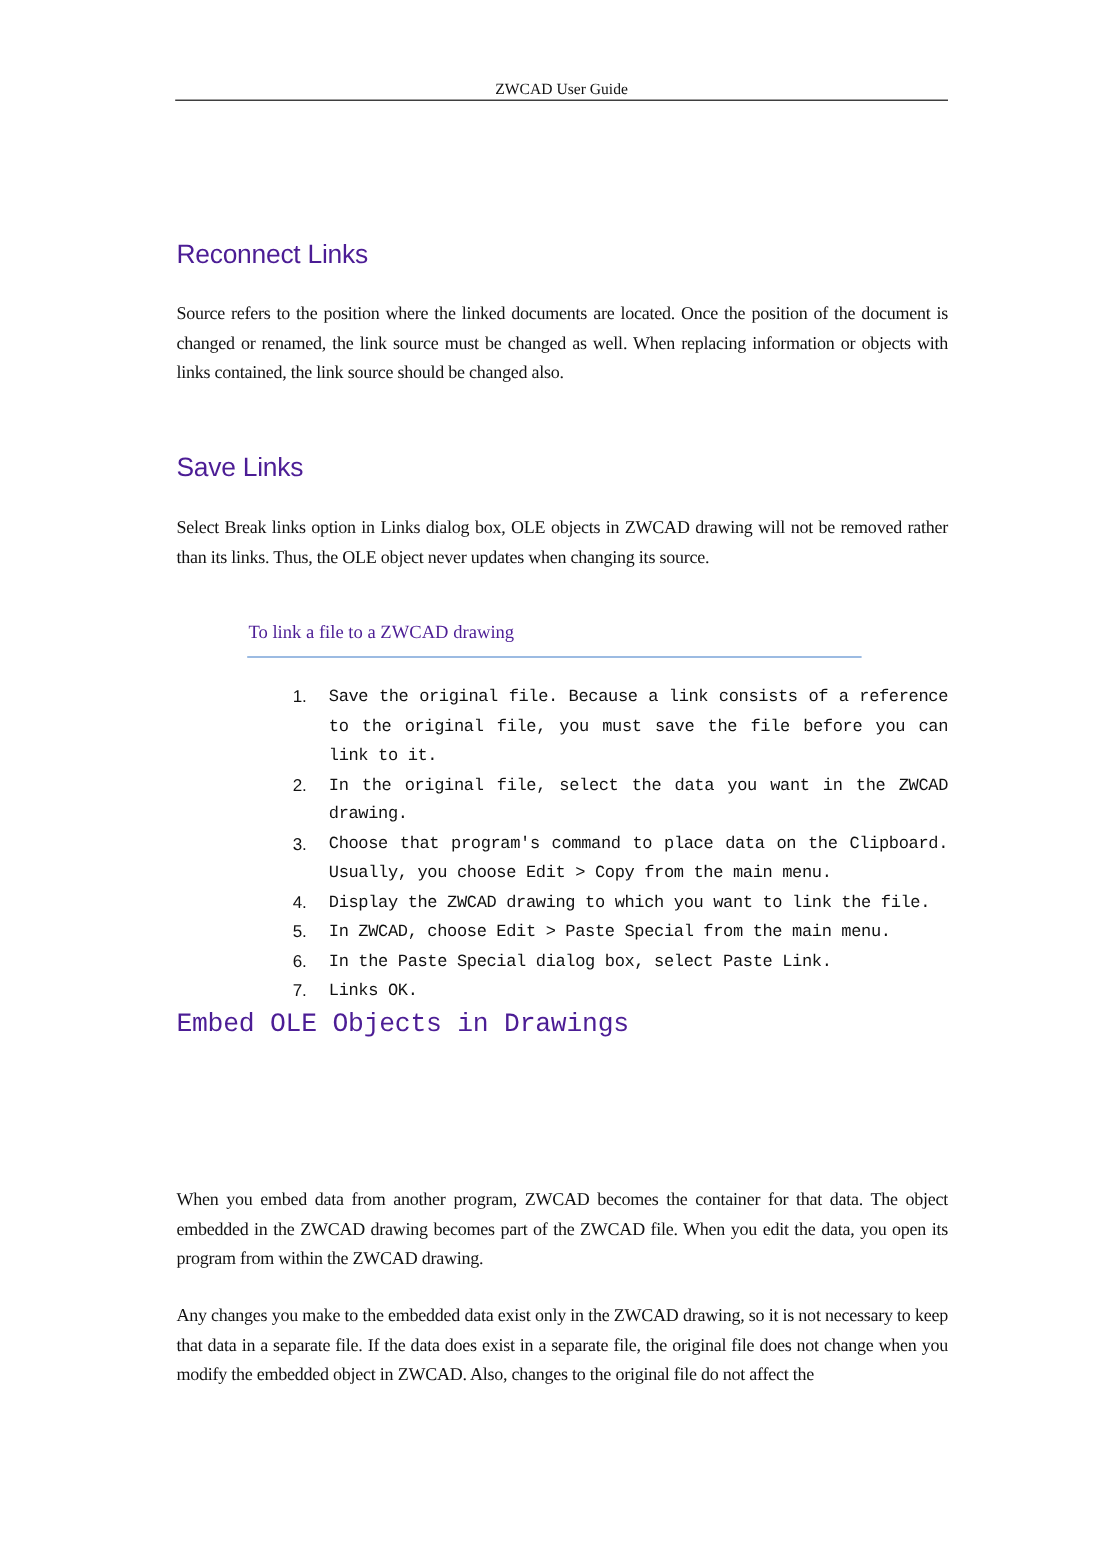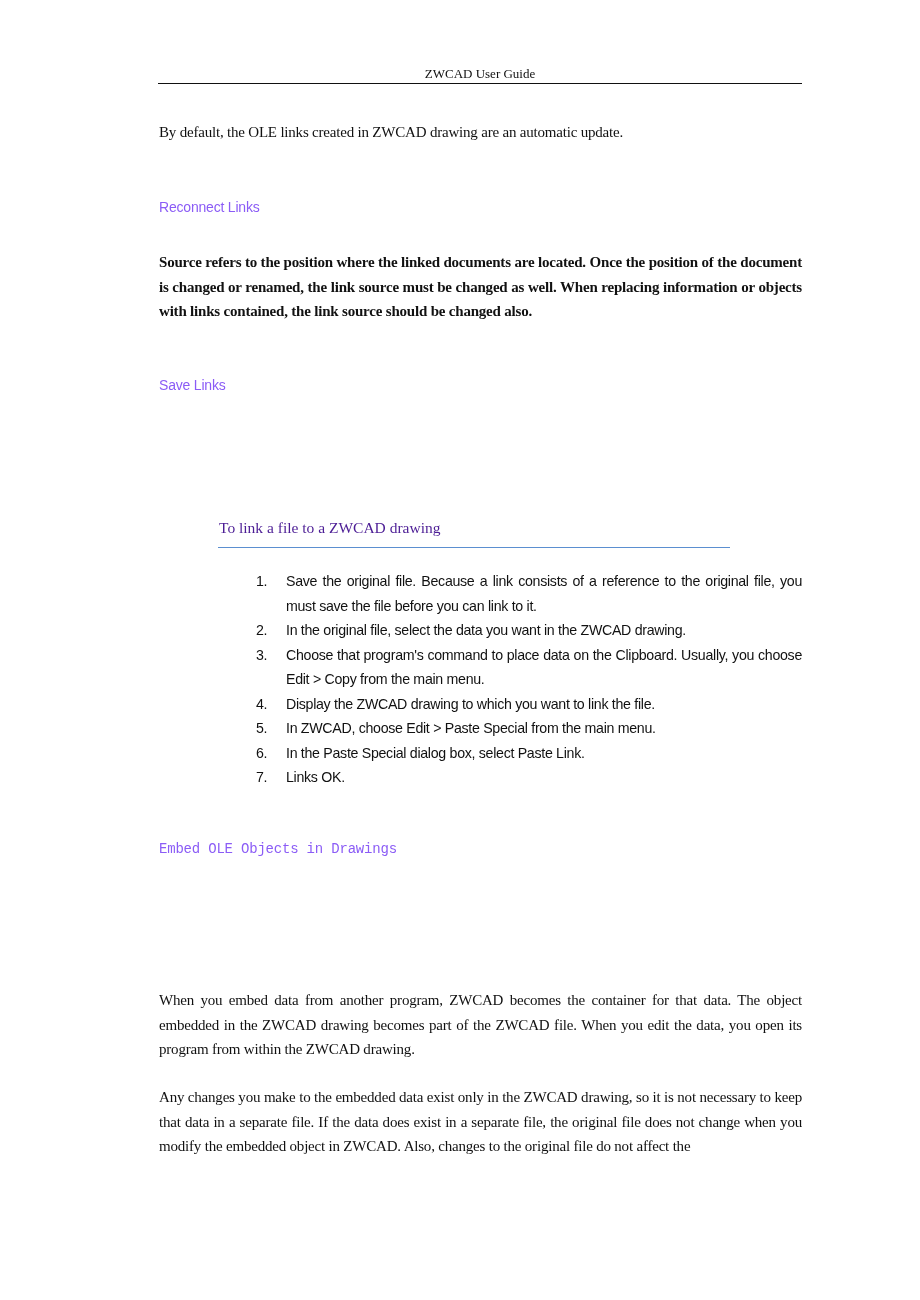--- a/index.html
+++ b/index.html
@@ -1,50 +1,50 @@
 <!DOCTYPE html>
 <html><head>
 <meta charset="utf-8">
 <style>
   html, body { margin: 0; padding: 0; background: #ffffff; }
   body { width: 920px; height: 1300px; position: relative; overflow: hidden; color: #111; }
-  .page { position: absolute; left: 12px; top: 0; width: 827px; height: 1300px; }
+  .page { position: absolute; left: 0; top: 0; width: 827px; height: 1300px; }
   .serif { font-family: "Liberation Serif", "DejaVu Serif", serif; }
   .sans { font-family: "Liberation Sans", "DejaVu Sans", sans-serif; }
 
   .header { position: absolute; left: 146px; top: 66px; width: 644px; text-align: center; font-size: 13px; }
   .header-rule { position: absolute; left: 146px; top: 83px; width: 644px; height: 0; border-top: 1.5px solid #111; }
 
   .para { position: absolute; left: 147px; width: 643px; font-size: 15px; line-height: 24.5px; text-align: justify; letter-spacing: -0.2px; }
-  .heading { position: absolute; left: 147px; font-size: 14px; color: #8b5cf6; letter-spacing: -0.2px; }
+  .heading { position: absolute; left: 147px; font-size: 22px; color: #4c1d95; letter-spacing: -0.2px; }
 
   .proc-title { position: absolute; left: 207px; top: 519px; font-size: 15.5px; color: #4c1d95; }
   .proc-rule { position: absolute; left: 206px; top: 547px; width: 512px; border-top: 1.5px solid #5b8fd0; }
 
   .steps { position: absolute; left: 244px; top: 569px; width: 546px; list-style: none; margin: 0; padding: 0; font-size: 14.2px; line-height: 24.5px; letter-spacing: -0.3px; }
   .steps li { display: flex; }
   .steps .num { width: 30px; flex: 0 0 30px; }
-  .steps .txt { flex: 1; text-align: justify; }
+  .steps .txt { flex: 1; text-align: justify; font-family: Liberation Mono, monospace; }
 
   .page-number { position: absolute; left: 146px; top: 1174px; width: 644px; text-align: center; font-size: 13px; }
 </style>
 </head>
 <body>
 
 <div class="page">
 
   <div class="header serif">ZWCAD User Guide</div>
   <div class="header-rule"></div>
 
-  <div class="para serif" style="top:120px;">By default, the OLE links created in ZWCAD drawing are an automatic update.</div>
 
   <div class="heading sans" style="top:199px;">Reconnect Links</div>
-  <div class="para serif" style="top:250px;font-weight:bold;">Source refers to the position where the linked documents are located. Once the position of the document is changed or renamed, the link source must be changed as well. When replacing information or objects with links contained, the link source should be changed also.</div>
+  <div class="para serif" style="top:250px;">Source refers to the position where the linked documents are located. Once the position of the document is changed or renamed, the link source must be changed as well. When replacing information or objects with links contained, the link source should be changed also.</div>
 
   <div class="heading sans" style="top:377px;">Save Links</div>
+  <div class="para serif" style="top:428px;">Select Break links option in Links dialog box, OLE objects in ZWCAD drawing will not be removed rather than its links. Thus, the OLE object never updates when changing its source.</div>
 
   <div class="proc-title serif">To link a file to a ZWCAD drawing</div>
   <div class="proc-rule"></div>
 
   <ol class="steps sans">
     <li>
       <span class="num">1.</span>
       <span class="txt">Save the original file. Because a link consists of a reference to the original file, you must save the file before you can link to it.</span>
     </li>
     <li>

